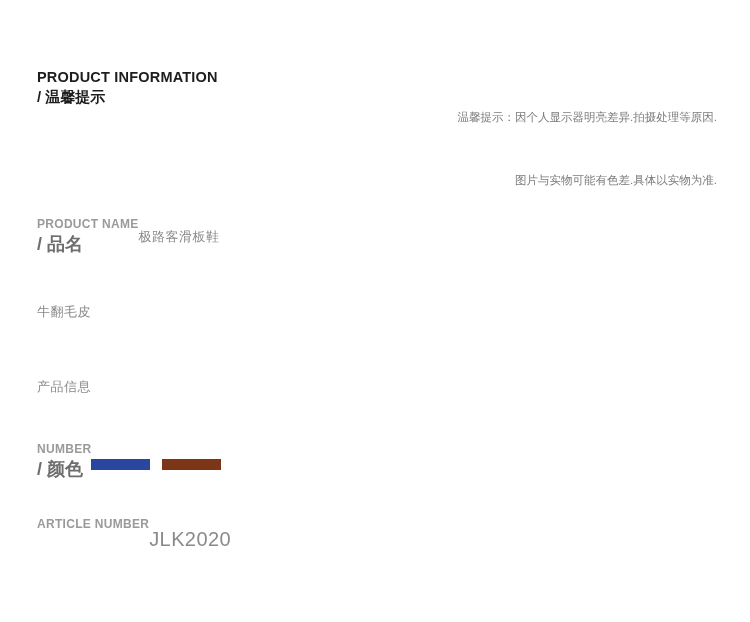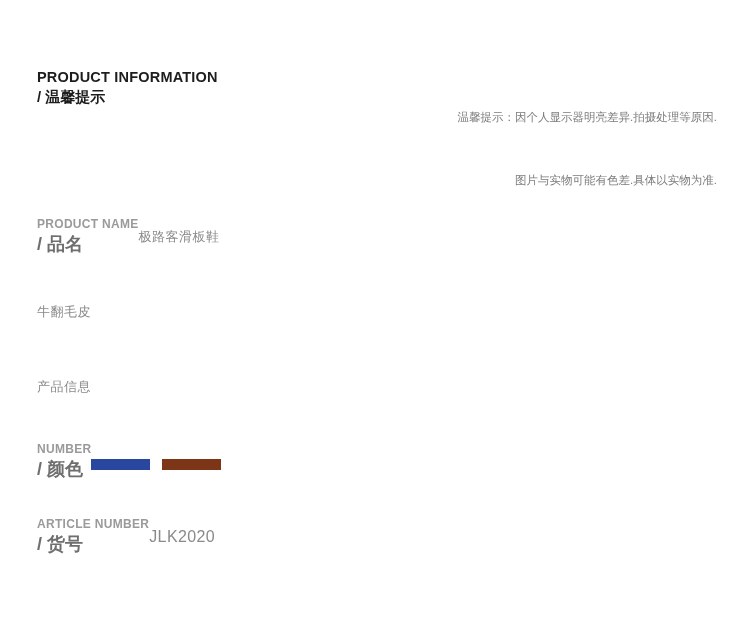--- a/index.html
+++ b/index.html
@@ -97,21 +97,21 @@
   }
   .spec-value {
     padding-top: 18px;
     font-size: 13px;
     color: #8a8a8a;
     text-align: right;
     white-space: nowrap;
     letter-spacing: 0.5px;
   }
   .spec-value.latin {
-    font-size: 16px;
+    font-size: 20px;
     letter-spacing: 0.4px;
   }
 
   
   .swatches {
     padding-top: 24px;
     display: flex;
     gap: 12px;
     justify-content: flex-end;
     align-items: center;
@@ -163,19 +163,18 @@
       </div>
       <div class="swatches">
         <span class="swatch" style="background: rgb(42, 71, 160);"></span>
         <span class="swatch" style="background: rgb(125, 53, 23);"></span>
       </div>
     </div>
 
     <div class="spec-row">
       <div class="spec-label">
         <div class="spec-label-en">ARTICLE NUMBER</div>
-        <div class="spec-label-cn">/ 货号</div>
       </div>
       <div class="spec-value latin">JLK2020</div>
     </div>
 
   </div>
 </div>
 
 </body></html>

